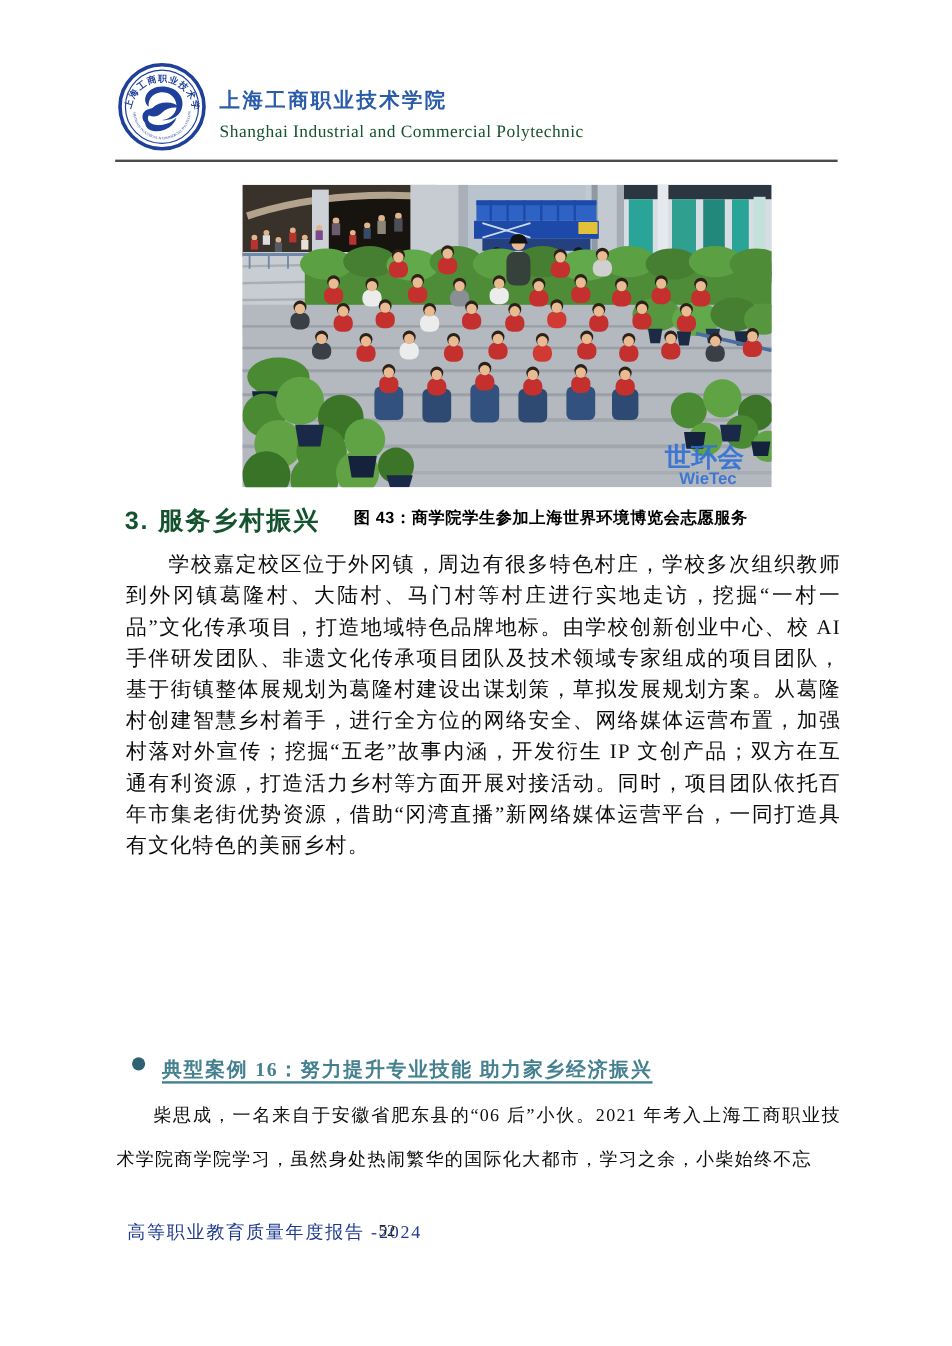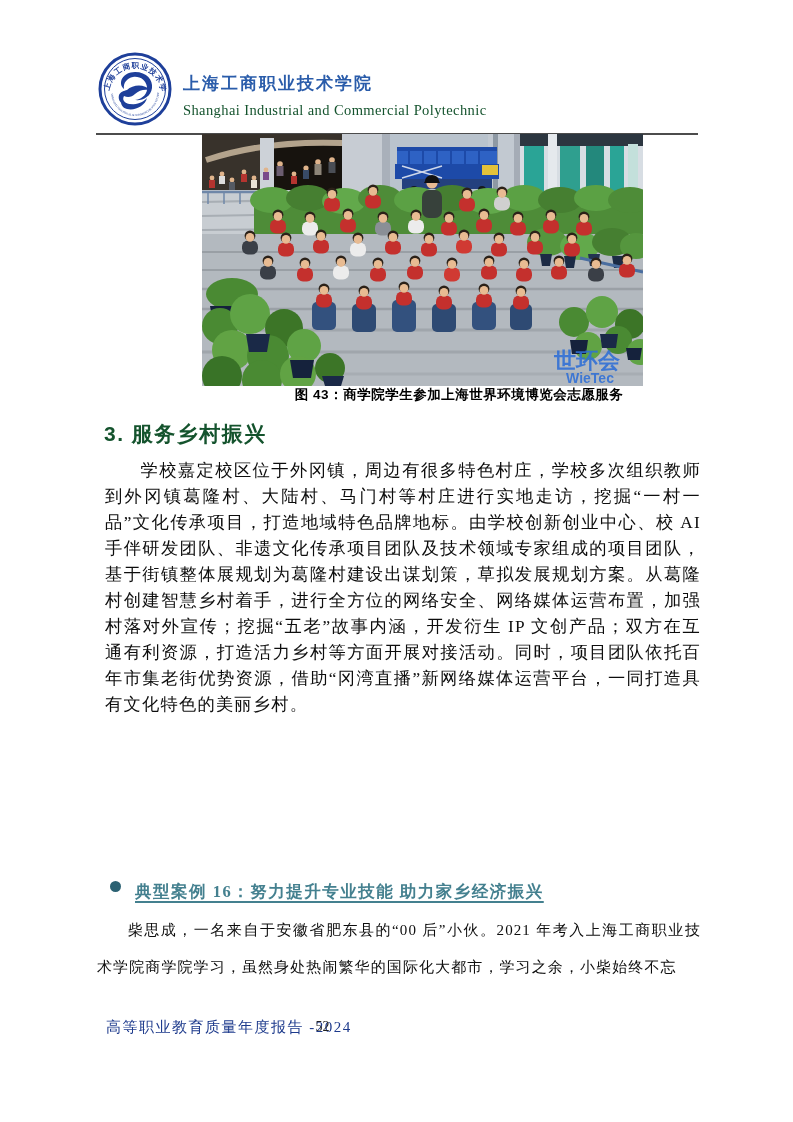--- a/index.html
+++ b/index.html
@@ -15,24 +15,24 @@
   .hdr .t-zh {
     font-family:"Liberation Serif",serif; font-weight:bold; font-size:17px;
     color:#2a5caa; letter-spacing:2px;
   }
   .hdr .t-en {
     margin-top:7px; font-family:"Liberation Serif",serif; font-size:14.5px;
     color:#14532d; letter-spacing:0.4px;
   }
   .hdr-rule { position:absolute; left:96px; top:133px; width:602px; height:2px; background:#4c4c4c; }
   
-  .figure { position:absolute; left:202px; top:134px; width:514px; }
+  .figure { position:absolute; left:202px; top:154px; width:514px; }
   .figure svg { display:block; width:441px; height:252px; }
   .fig-caption {
-    margin-top:0; text-align:center;
+    margin-top:17px; text-align:center;
     font-family:"Liberation Sans","DejaVu Sans",sans-serif;
     font-size:13.5px; font-weight:600; color:#000; letter-spacing:0.5px;
   }
   
   .sec-heading {
     position:absolute; left:104px; top:420px;
     font-family:"Liberation Sans","DejaVu Sans",sans-serif;
     font-size:21px; font-weight:bold; color:#14532d; letter-spacing:1.5px;
   }
   .body-p1 {
@@ -347,18 +347,18 @@
 
   <div class="sec-heading">3. 服务乡村振兴</div>
 
   <p class="body-p1">学校嘉定校区位于外冈镇，周边有很多特色村庄，学校多次组织教师到外冈镇葛隆村、大陆村、马门村等村庄进行实地走访，挖掘“一村一品”文化传承项目，打造地域特色品牌地标。由学校创新创业中心、校 AI 手伴研发团队、非遗文化传承项目团队及技术领域专家组成的项目团队，基于街镇整体展规划为葛隆村建设出谋划策，草拟发展规划方案。从葛隆村创建智慧乡村着手，进行全方位的网络安全、网络媒体运营布置，加强村落对外宣传；挖掘“五老”故事内涵，开发衍生 IP 文创产品；双方在互通有利资源，打造活力乡村等方面开展对接活动。同时，项目团队依托百年市集老街优势资源，借助“冈湾直播”新网络媒体运营平台，一同打造具有文化特色的美丽乡村。</p>
 
   <div class="case-row">
     <span class="case-dot"></span>
     <span class="case-link">典型案例 16：努力提升专业技能 助力家乡经济振兴</span>
   </div>
 
-  <p class="body-p2">柴思成，一名来自于安徽省肥东县的“00 后”小伙。2021 年考入上海工商职业技术学院商学院学习，虽然身处热闹繁华的国际化大都市，学习之余，小柴始终不忘</p>
+  <p class="body-p2">柴思成，一名来自于安徽省肥东县的“06 后”小伙。2021 年考入上海工商职业技术学院商学院学习，虽然身处热闹繁华的国际化大都市，学习之余，小柴始终不忘</p>
 
   <div class="ftr-title">高等职业教育质量年度报告 -2024</div>
   <div class="ftr-page">52</div>
 
 </div>
 
 </body></html>

